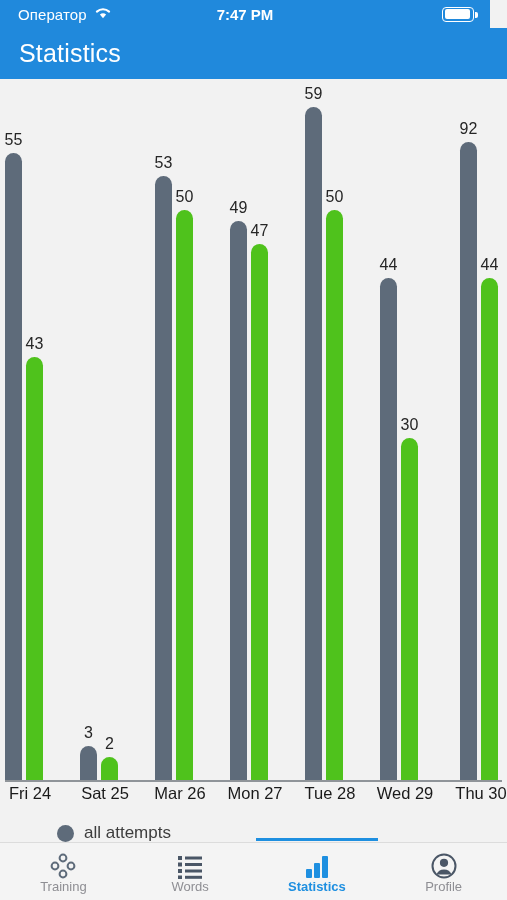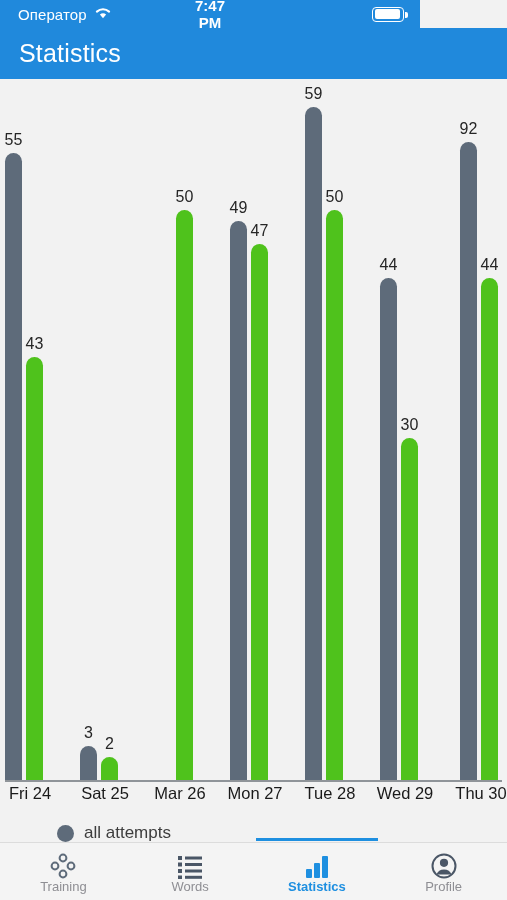--- a/index.html
+++ b/index.html
@@ -6,21 +6,21 @@
   html, body {
     width: 507px; height: 900px;
     font-family: "Liberation Sans", sans-serif;
     background: #f2f2f2;
     overflow: hidden;
   }
   .phone { position: relative; width: 507px; height: 900px; background: #f2f2f2; }
 
   
   .statusbar {
-    position: absolute; top: 0; left: 0; width: 420px; height: 28px;
+    position: absolute; top: 0; left: 0; width: 490px; height: 28px;
     background: #2089dc; color: #ffffff;
     display: flex; align-items: center;
   }
   .sb-left { display: flex; align-items: center; gap: 7px; padding-left: 18px; width: 190px; }
   .sb-carrier { font-size: 15px; letter-spacing: .1px; }
   .sb-center { flex: 1; text-align: center; font-size: 15px; font-weight: bold; }
   .sb-right { width: 190px; display: flex; justify-content: flex-end; align-items: center; padding-right: 16px; }
   .wifi-icon { display: block; }
   .battery {
     width: 32px; height: 15px; border: 1.6px solid #ffffff; border-radius: 4px;
@@ -144,20 +144,23 @@
         </div>
         <div class="group" style="left: 79px;">
           <div class="bar gray" style="height: 34.2px;">
             <span class="bar-label">3</span>
           </div>
           <div class="bar green" style="height: 22.8px;">
             <span class="bar-label">2</span>
           </div>
         </div>
         <div class="group" style="left: 154px;">
+          <div class="bar gray" style="height: 604.2px;">
+            <span class="bar-label">53</span>
+          </div>
           <div class="bar green" style="height: 570px;">
             <span class="bar-label">50</span>
           </div>
         </div>
         <div class="group" style="left: 229px;">
           <div class="bar gray" style="height: 558.6px;">
             <span class="bar-label">49</span>
           </div>
           <div class="bar green" style="height: 535.8px;">
             <span class="bar-label">47</span>

